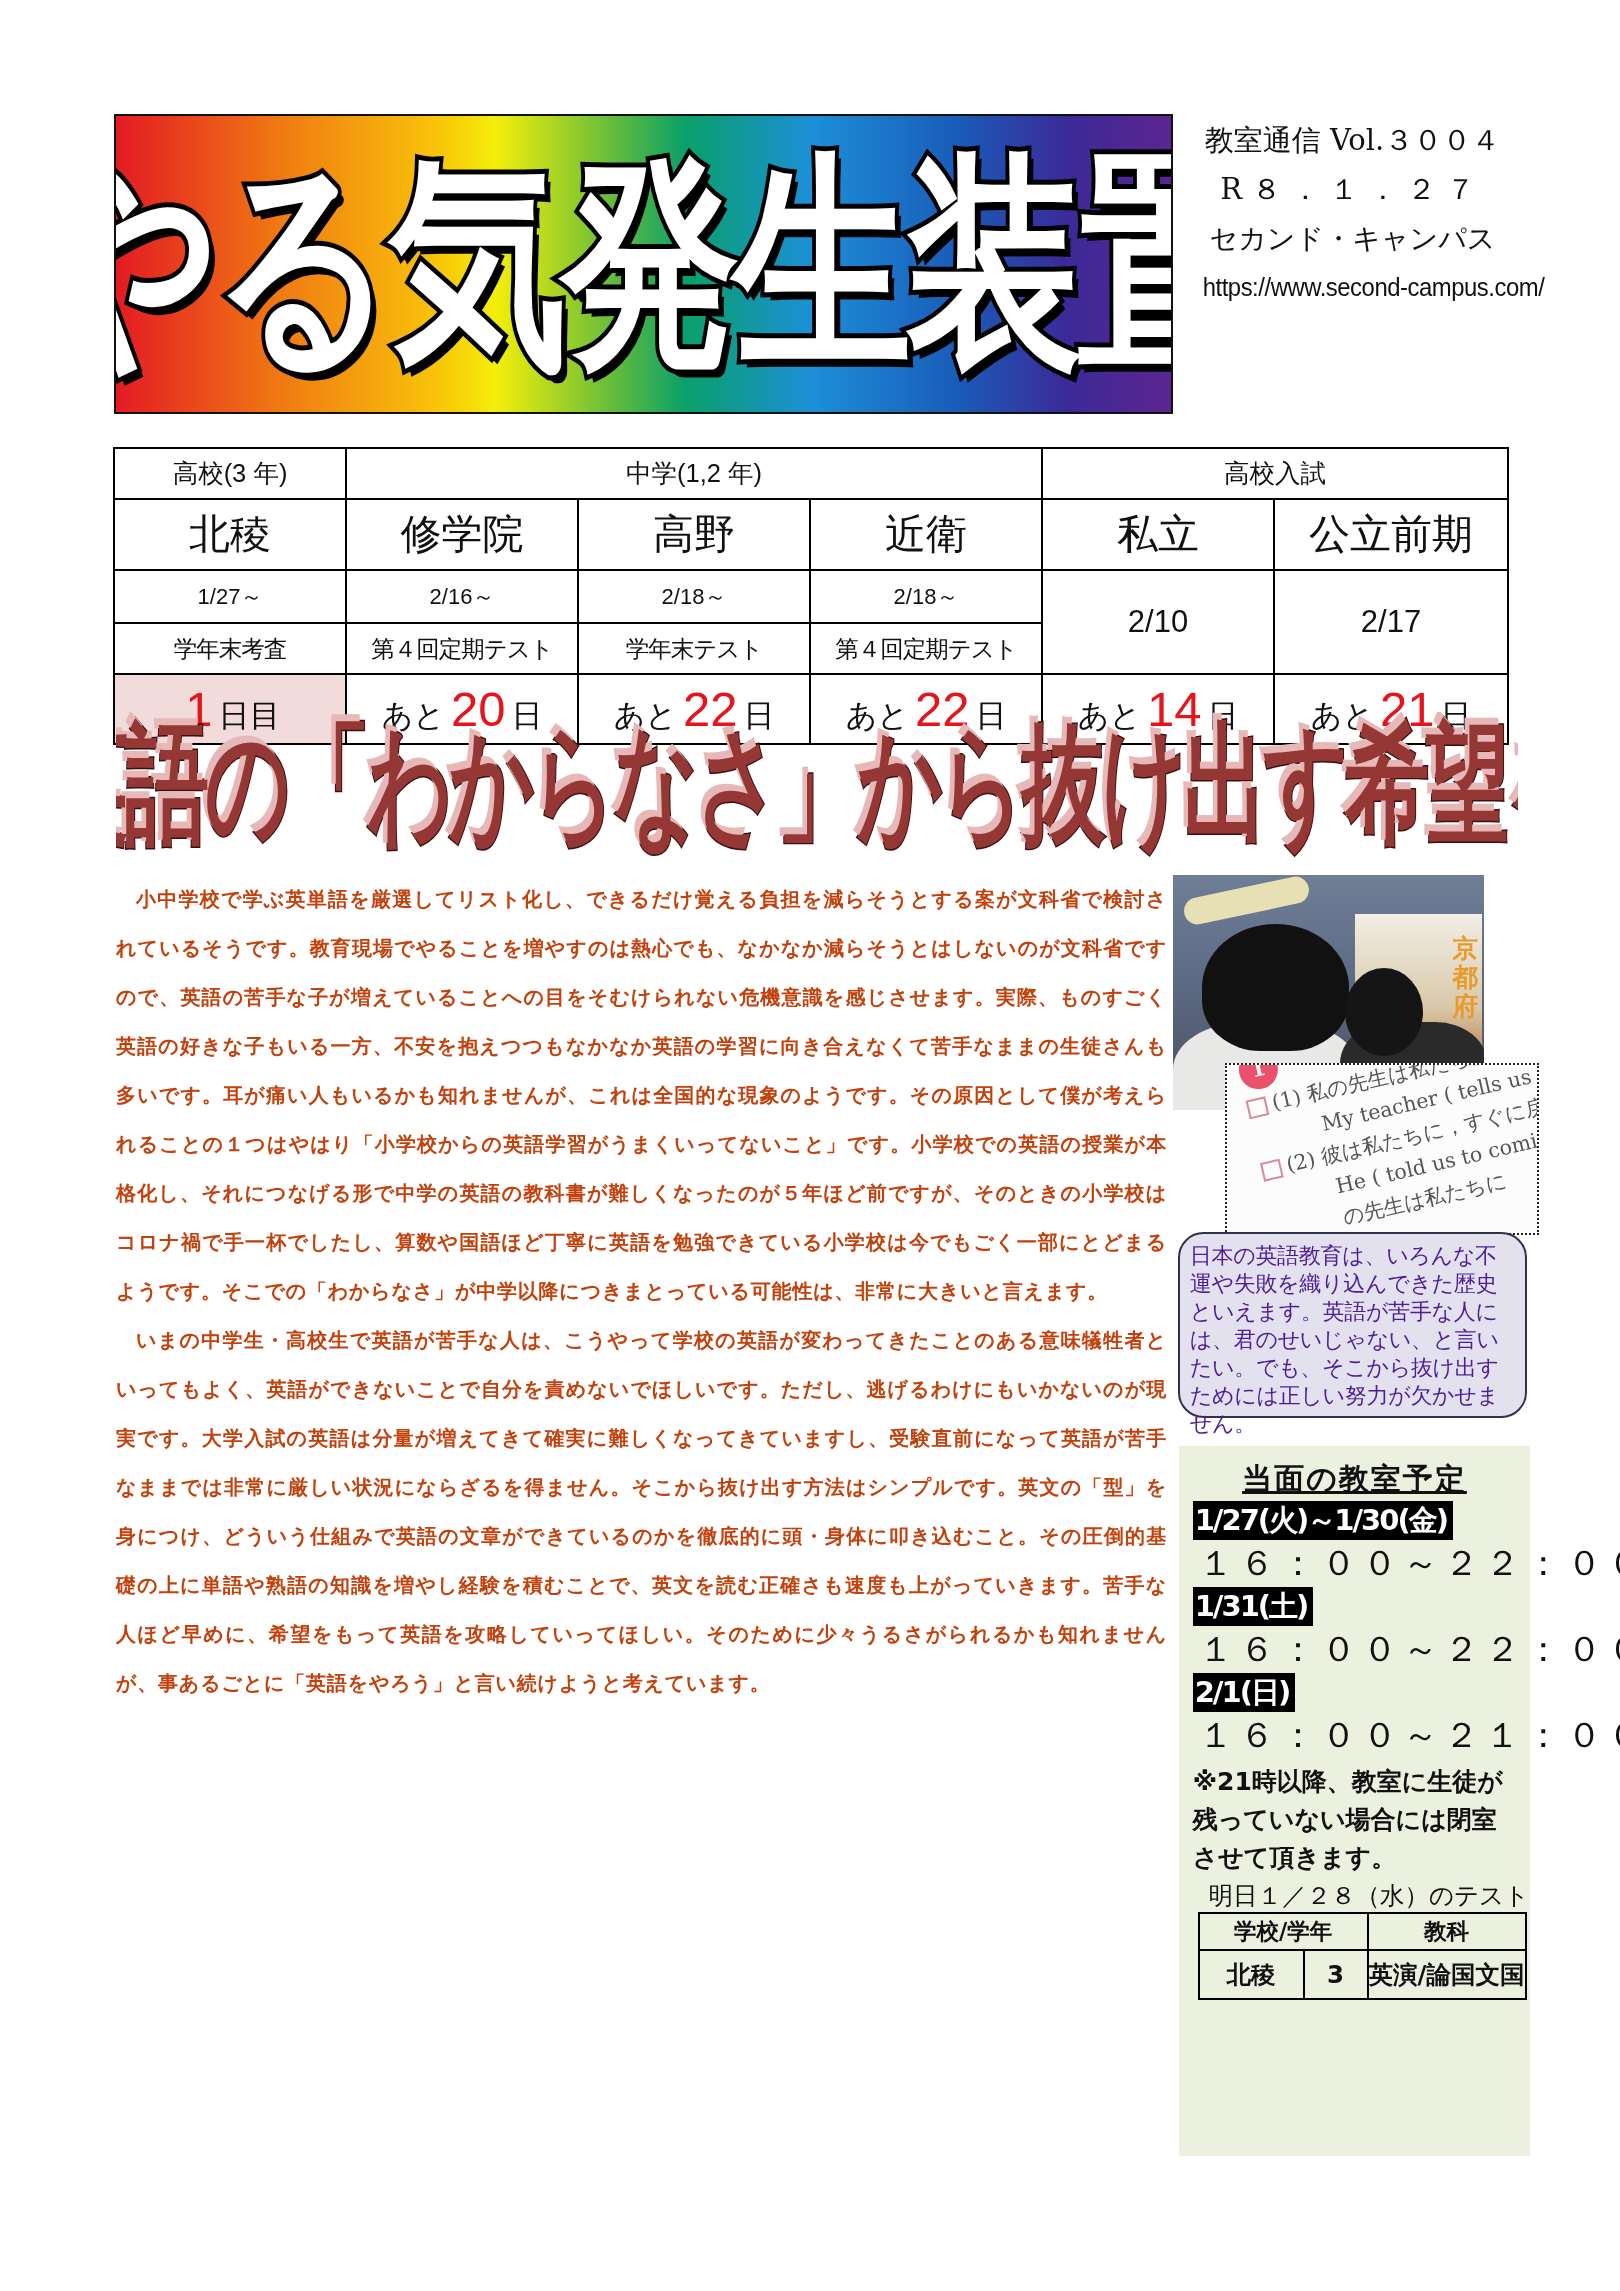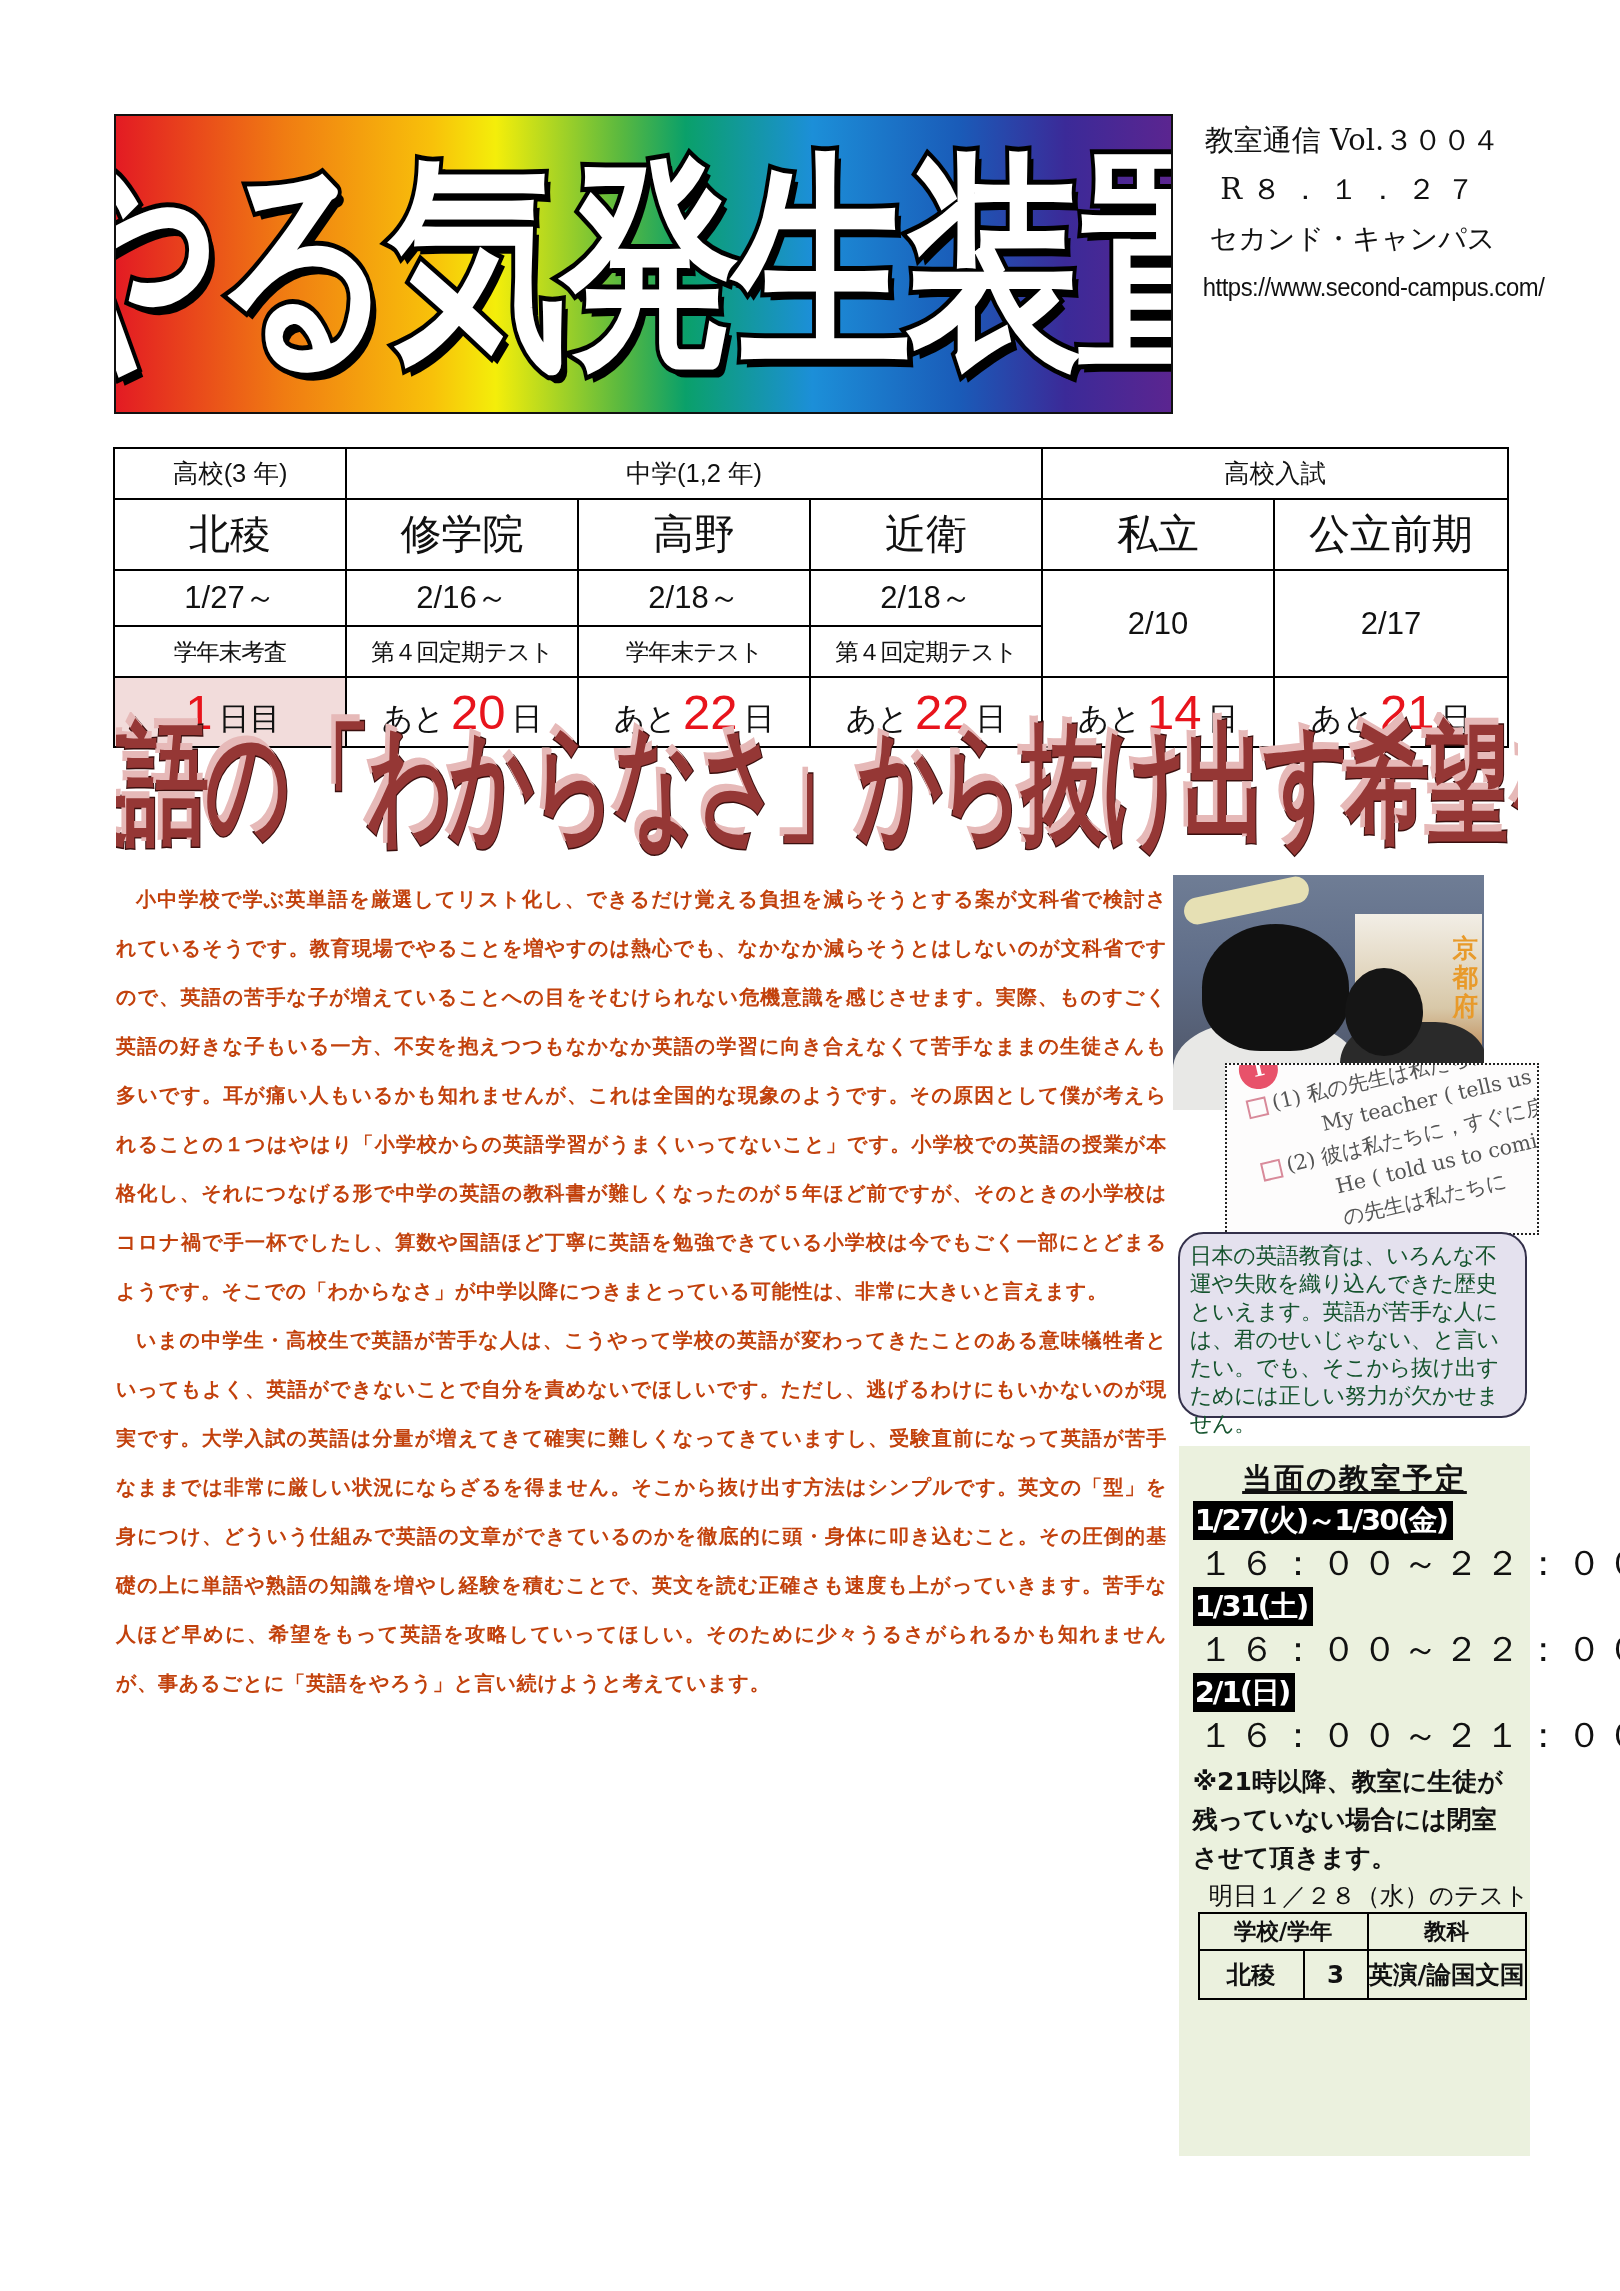--- a/index.html
+++ b/index.html
@@ -27,21 +27,21 @@
   .mi-tel { font-size: 29px; letter-spacing: 7.8px; }
   .mi-url { font-family: "Liberation Sans", sans-serif; font-size: 26.5px; letter-spacing: -0.5px; transform: scaleX(0.9); }
 
   
   table.exam { position: absolute; left: 113px; top: 447px; width: 1396px;
                border-collapse: collapse; table-layout: fixed;
                font-family: "Liberation Sans", "DejaVu Sans", sans-serif; }
   table.exam td { border: 2px solid #000; text-align: center; padding: 6px; white-space: nowrap; overflow: hidden; }
   .r-cat td { height: 37px; font-size: 25.5px; }
   .r-school td { height: 57px; font-size: 41px; }
-  .r-date td { height: 39px; font-size: 31px; }
+  .r-date td { height: 39px; font-size: 22px; }
   .r-type td { height: 37px; font-size: 23.5px; letter-spacing: -1px; }
   .r-count td { height: 55px; font-size: 31px; }
   .r-count .num { color: #e8141c; font-size: 49px; padding: 0 5.9px; }
   .r-count td.today { background: #f2dcdb; }
   td.merged-date { font-size: 31px; }
 
   
   .headline { position: absolute; left: 116px; top: 712px; width: 1402px; height: 147px;
               display: flex; align-items: center; justify-content: center; overflow: hidden; }
   .headline span { font-family: "DejaVu Sans", sans-serif; font-weight: bold; font-size: 90px;
@@ -76,21 +76,21 @@
               font-family: "DejaVu Serif", serif; color: #555; font-size: 20.6px; line-height: 32px; }
   .ws-num { display: inline-block; width: 39px; height: 39px; border-radius: 50%; background: #e8526a; color: #fff;
             text-align: center; line-height: 39px; font-weight: bold; margin-right: 5.9px; }
   .ws-box { display: inline-block; width: 15.7px; height: 15.7px; border: 2px solid #d88a9a; margin-right: 5.9px; vertical-align: middle; }
   .ws-en { padding-left: 69px; }
 
   
   .caption { position: absolute; left: 1178px; top: 1232px; width: 349px; height: 186px; box-sizing: border-box;
              border: 2.9px solid #33304a; border-radius: 25.5px; background: #e4e1ee;
              padding: 7.8px 9.8px; font-family: "Liberation Sans", "DejaVu Sans", sans-serif;
-             font-size: 22px; line-height: 28px; color: #14532d; letter-spacing: -0.3px; }
+             font-size: 22px; line-height: 28px; color: #4c1d95; letter-spacing: -0.3px; }
 
   
   .schedule { position: absolute; left: 1179px; top: 1446px; width: 351px; height: 710px;
               background: #ebf1de; box-sizing: border-box; padding: 11.8px 13.7px 0 13.7px;
               font-family: "DejaVu Sans", sans-serif; }
   .sched-title { text-align: center; font-size: 30px; font-weight: bold; text-decoration: underline;
                  font-family: "DejaVu Serif", serif; letter-spacing: 2px; line-height: 41px; margin-bottom: 2px; }
   .sched-day { display: inline-block; background: #000; color: #fff; font-weight: bold; font-size: 29px;
                line-height: 39px; padding: 0 5.9px 0 2px; letter-spacing: -2px; transform-origin: left; }
   .sched-time { font-size: 35px; line-height: 47px; letter-spacing: 5.9px; padding-left: 5.9px; white-space: nowrap; }

